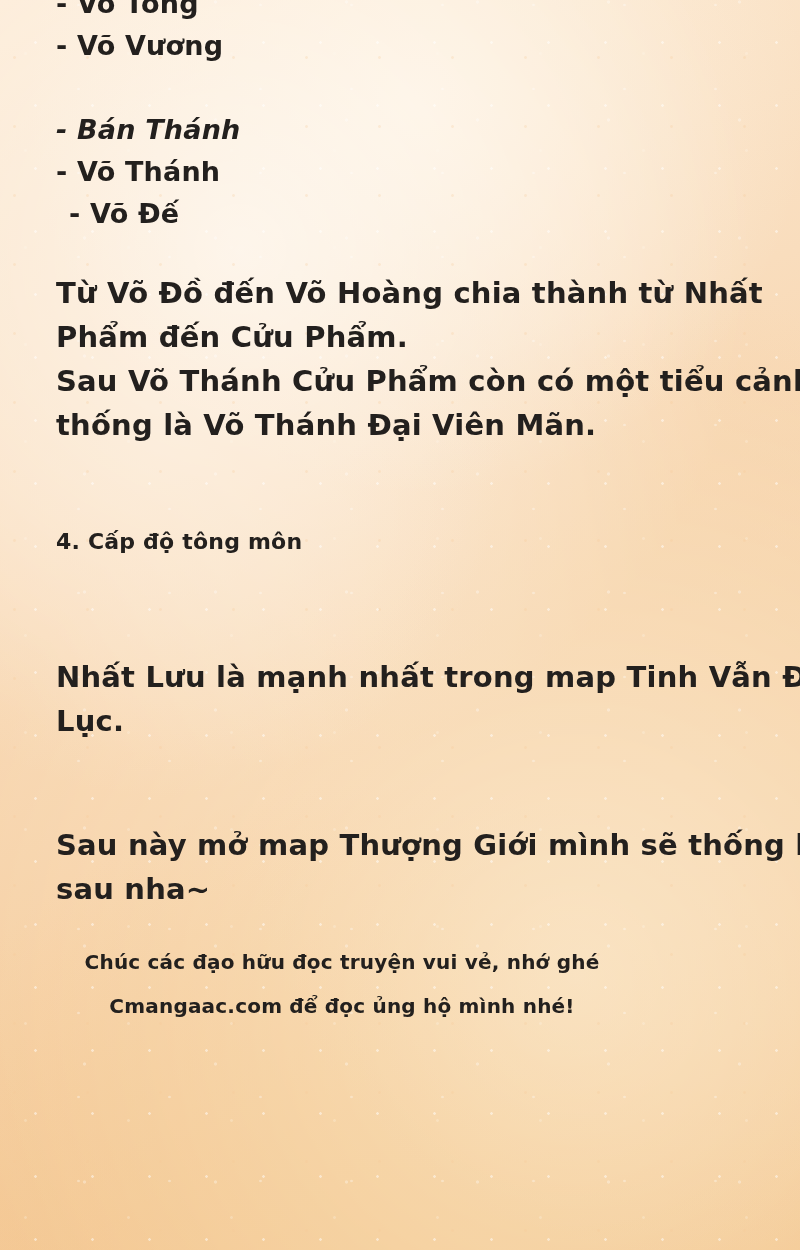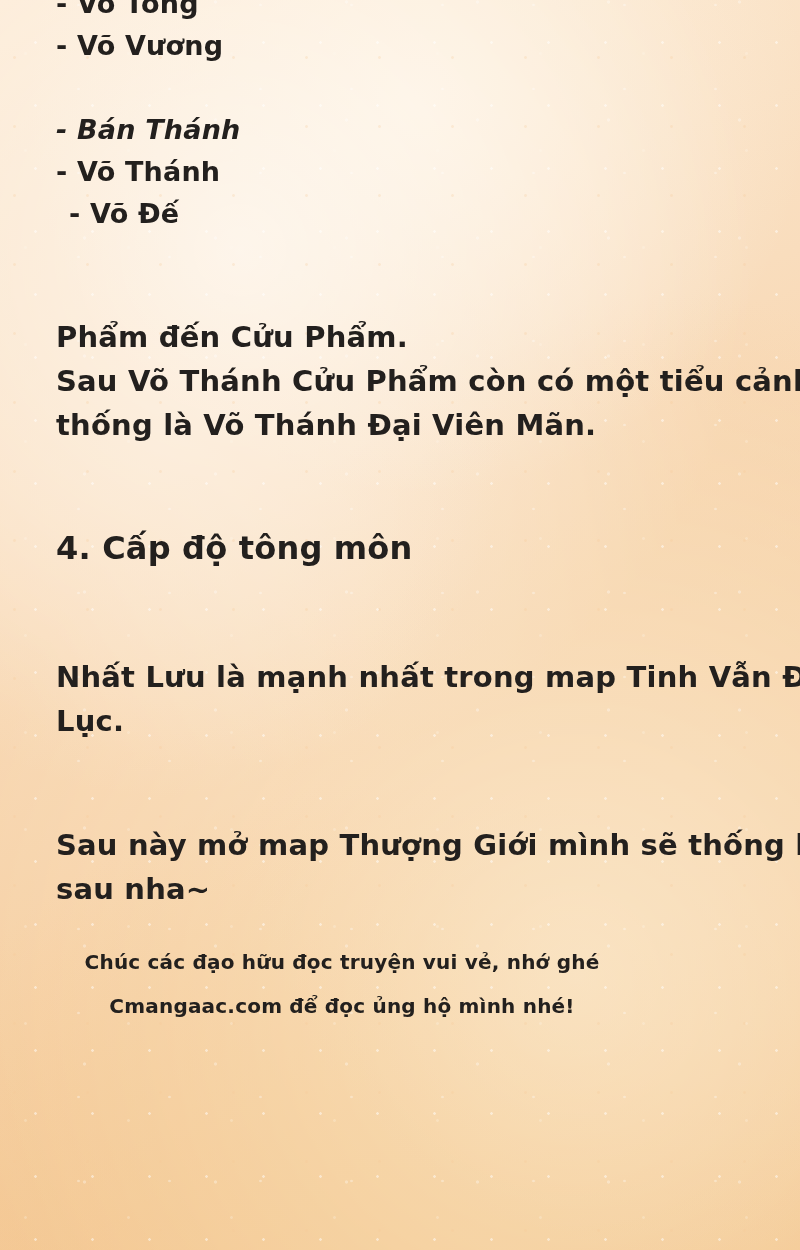--- a/index.html
+++ b/index.html
@@ -82,21 +82,21 @@
     font-size: 27px;
     left: 56px;
   }
 
   .para {
     font-size: 29px;
     left: 56px;
   }
 
   .heading {
-    font-size: 32px;
+    font-size: 22px;
     left: 56px;
   }
 
   .footer-line {
     font-size: 20px;
     width: 684px;
     left: 0;
     text-align: center;
     white-space: pre;
   }
@@ -112,20 +112,21 @@
   <div id="bg-speckle2"></div>
 
   <div id="content">
 
     <div class="txt list-line" style="top: -12px;">- Võ Tông</div>
     <div class="txt list-line" style="top: 30px;">- Võ Vương</div>
     <div class="txt list-line" style="top: 114px; font-style: italic;">- Bán Thánh</div>
     <div class="txt list-line" style="top: 156px;">- Võ Thánh</div>
     <div class="txt list-line" style="top: 198px; margin-left: 13px;">- Võ Đế</div>
 
+    <div class="txt para" style="top: 276px;">Từ Võ Đồ đến Võ Hoàng chia thành từ Nhất</div>
     <div class="txt para" style="top: 320px;">Phẩm đến Cửu Phẩm.</div>
     <div class="txt para" style="top: 364px;">Sau Võ Thánh Cửu Phẩm còn có một tiểu cảnh</div>
     <div class="txt para" style="top: 408px;">thống là Võ Thánh Đại Viên Mãn.</div>
 
     <div class="txt heading" style="top: 529px;">4. Cấp độ tông môn</div>
 
     <div class="txt para" style="top: 660px;">Nhất Lưu là mạnh nhất trong map Tinh Vẫn Đại</div>
     <div class="txt para" style="top: 704px;">Lục.</div>
 
     <div class="txt para" style="top: 828px;">Sau này mở map Thượng Giới mình sẽ thống kê</div>

